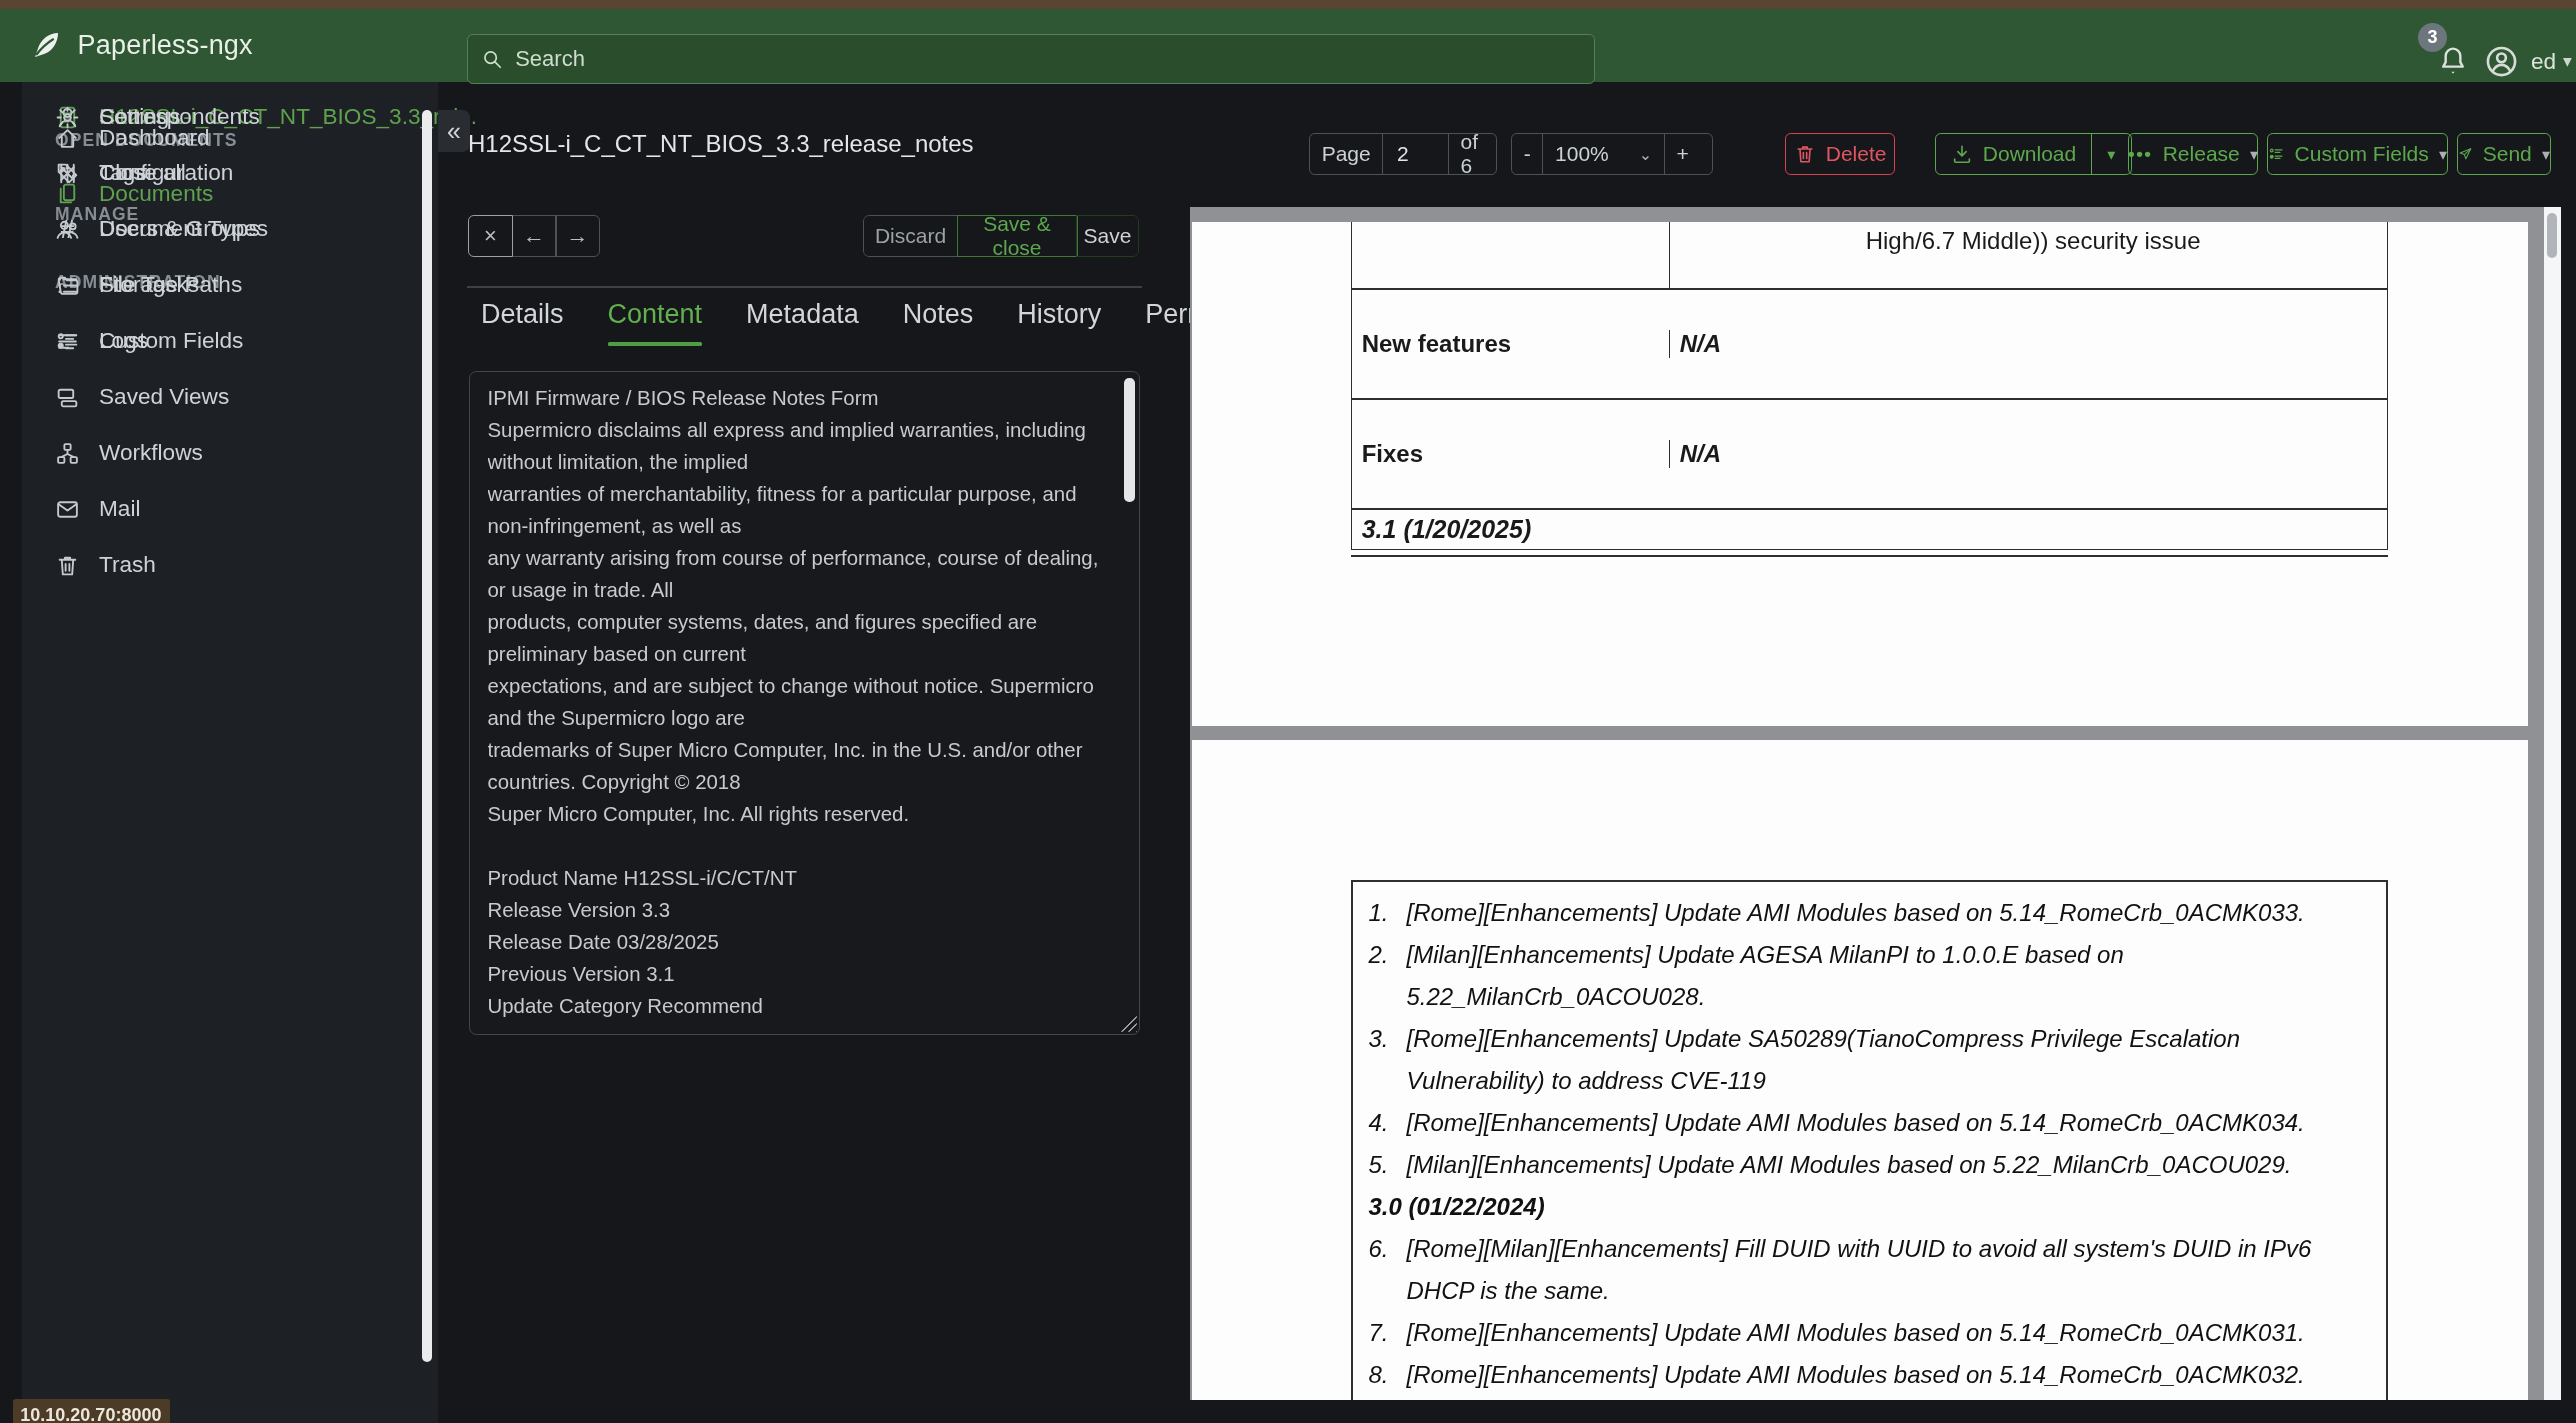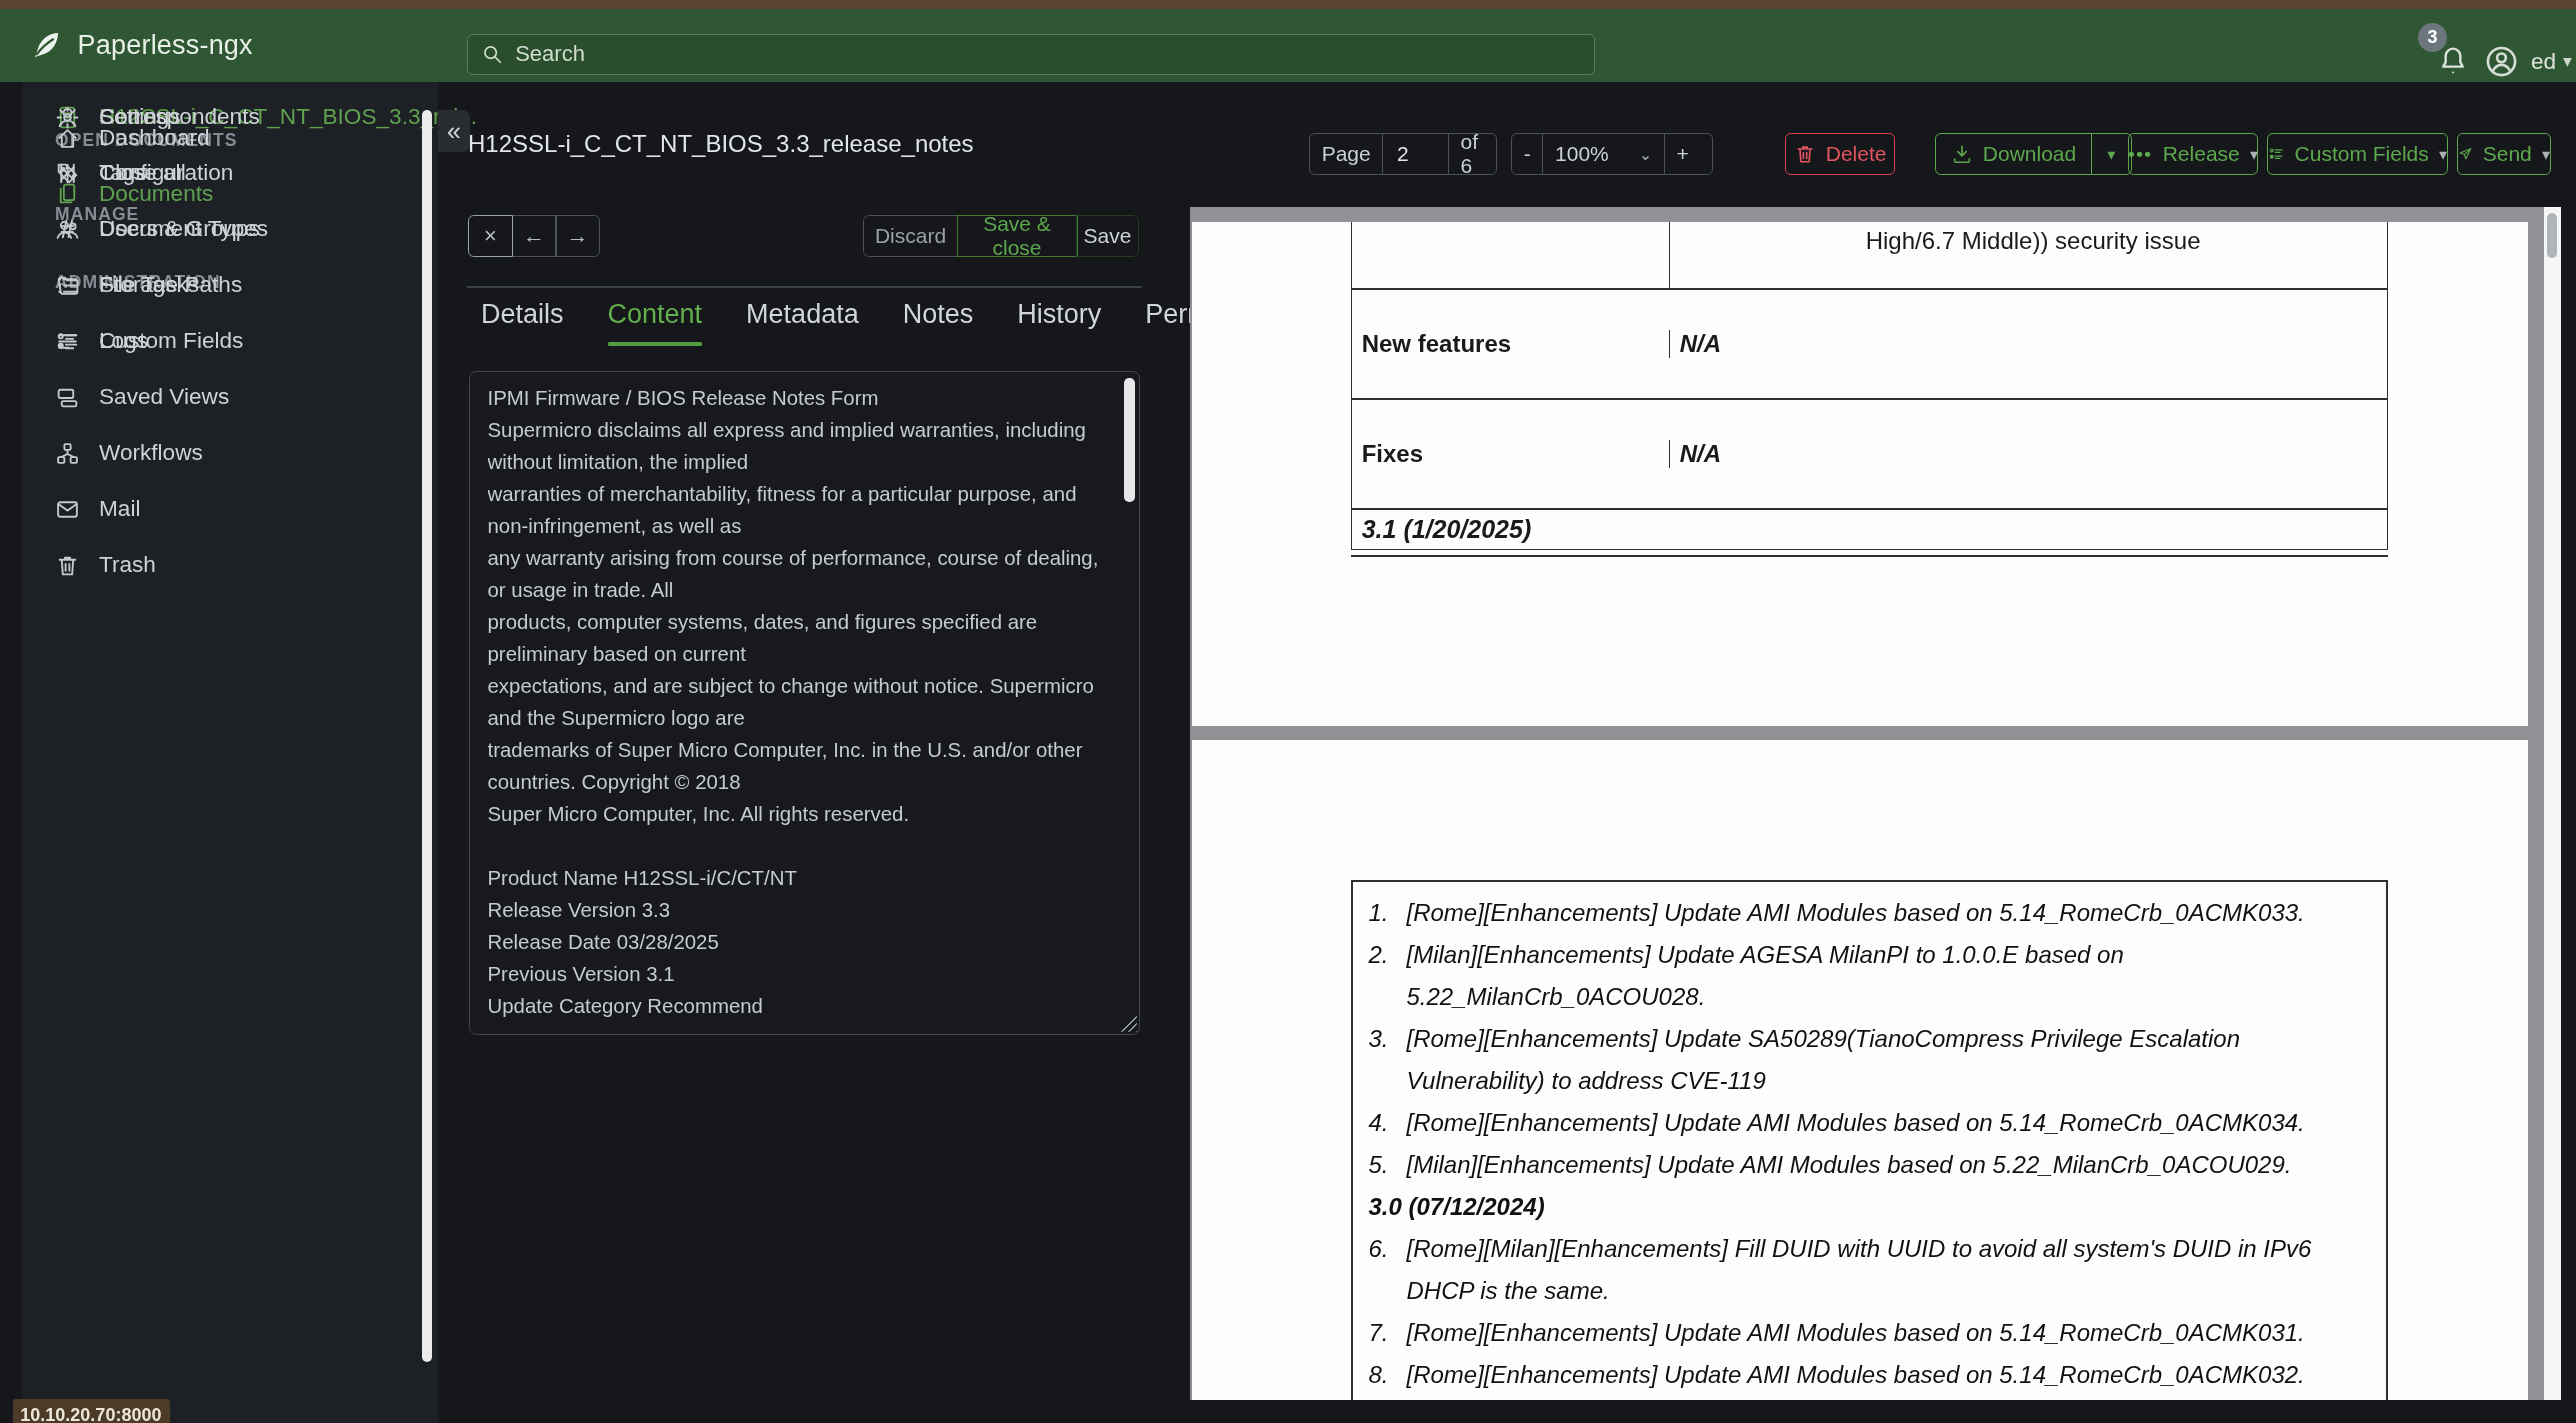--- a/index.html
+++ b/index.html
@@ -6,21 +6,21 @@
   body{width:2576px;height:1424px;overflow:hidden;font-family:"Liberation Sans",sans-serif;
        -webkit-font-smoothing:antialiased;position:relative;}
   .app{position:absolute;inset:0;background:#15171b;}
 
   
   .browser-strip{position:absolute;left:0;top:0;width:2576px;height:8.8px;background:#5a4532;}
   .topbar{position:absolute;left:0;top:8.8px;width:2576px;height:73px;background:#2f5733;}
   .brand{position:absolute;left:29px;top:0;height:73px;display:flex;align-items:center;gap:14.6px;}
   .brand .logo{width:34px;height:34px;color:#eef2ee;}
   .brand-name{font-size:27px;color:#e9efe9;letter-spacing:0.2px;}
-  .search-wrap{position:absolute;left:467px;top:25px;width:1128px;height:41px;background:#2a4e2c;
+  .search-wrap{position:absolute;left:467px;top:25px;width:1128px;height:50px;background:#2a4e2c;
        border:1.5px solid #567f57;border-radius:5.8px;display:flex;align-items:center;gap:10.2px;padding:0 13px;box-sizing:border-box;}
   .search-wrap .ic{width:22px;height:22px;color:#cfe0cf;flex:0 0 auto;}
   .search-input{background:transparent;border:none;outline:none;color:#dfe8df;font-size:22px;width:100%;
        font-family:"Liberation Sans",sans-serif;}
   .search-input::placeholder{color:#cfdccf;}
   .bell-wrap{position:absolute;left:2437px;top:35px;width:32px;height:32px;color:#dbe2db;}
   .badge{position:absolute;left:2418px;top:14.6px;width:29px;height:29px;border-radius:50%;background:#6e767d;
        color:#fff;font-size:18px;font-weight:bold;display:flex;align-items:center;justify-content:center;z-index:2;}
   .avatar{position:absolute;left:2484px;top:35px;width:35px;height:35px;color:#d6dcd6;}
   .user-name{position:absolute;left:2531px;top:40px;font-size:22.6px;color:#dde3dd;}
@@ -556,21 +556,21 @@
             <span class="li-text">[Rome][Enhancements] Update AMI Modules based on 5.14_RomeCrb_0ACMK034.</span>
           </div>
 
           <div class="pdf-li">
             <span class="li-num">5.</span>
             <span class="li-text">[Milan][Enhancements] Update AMI Modules based on 5.22_MilanCrb_0ACOU029.</span>
           </div>
 
           <div class="pdf-li bold">
 
-            <span class="li-text">3.0 (07/12/2024)</span>
+            <span class="li-text">3.0 (01/22/2024)</span>
           </div>
 
           <div class="pdf-li">
             <span class="li-num">6.</span>
             <span class="li-text">[Rome][Milan][Enhancements] Fill DUID with UUID to avoid all system's DUID in IPv6
 DHCP is the same.</span>
           </div>
 
           <div class="pdf-li">
             <span class="li-num">7.</span>

